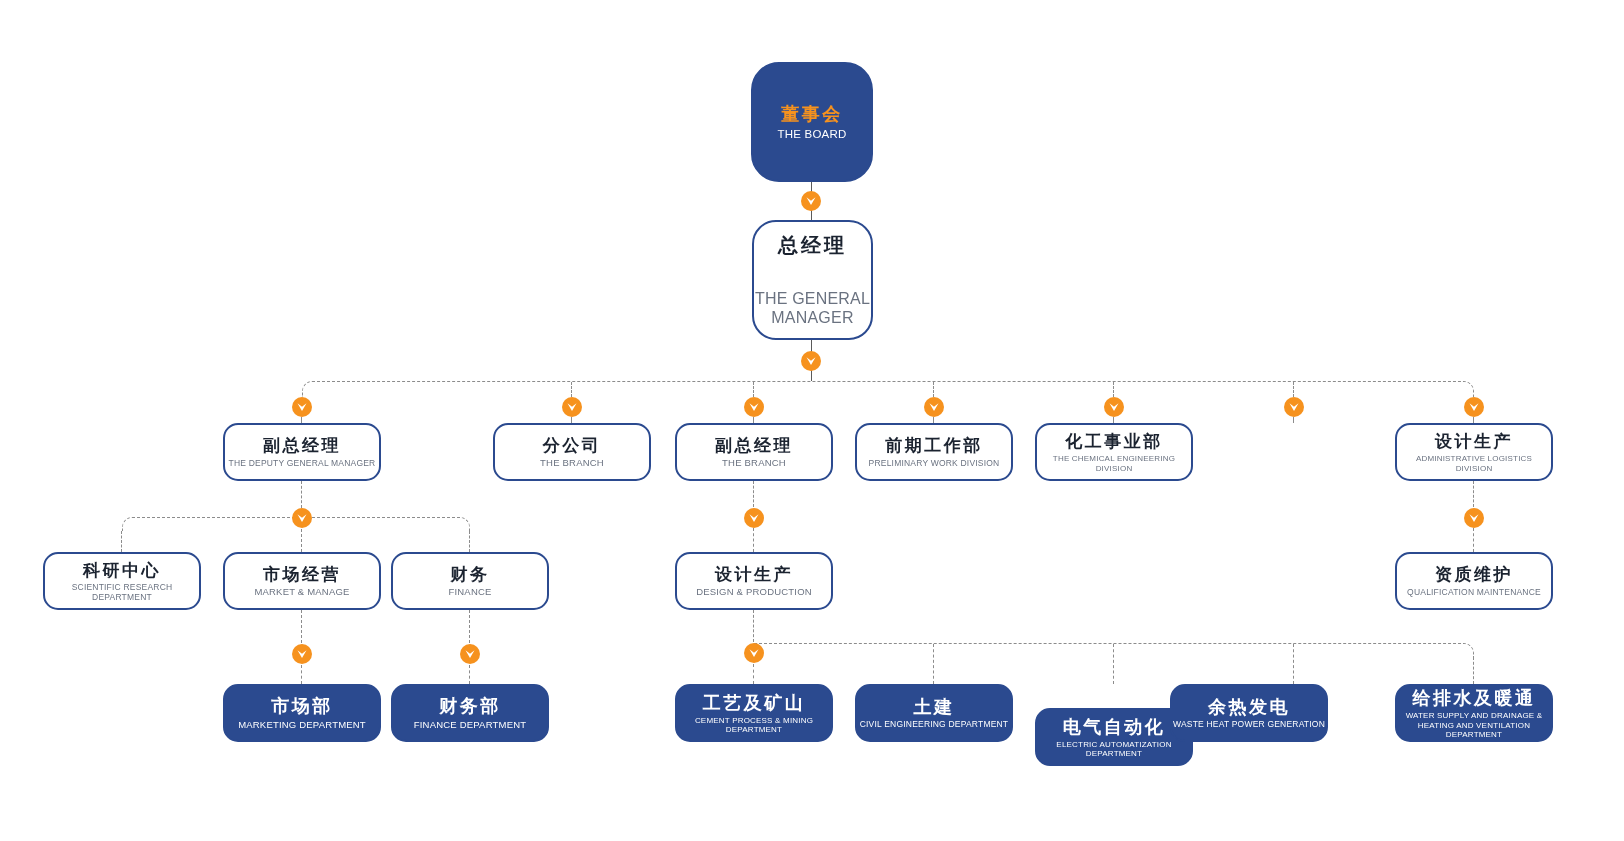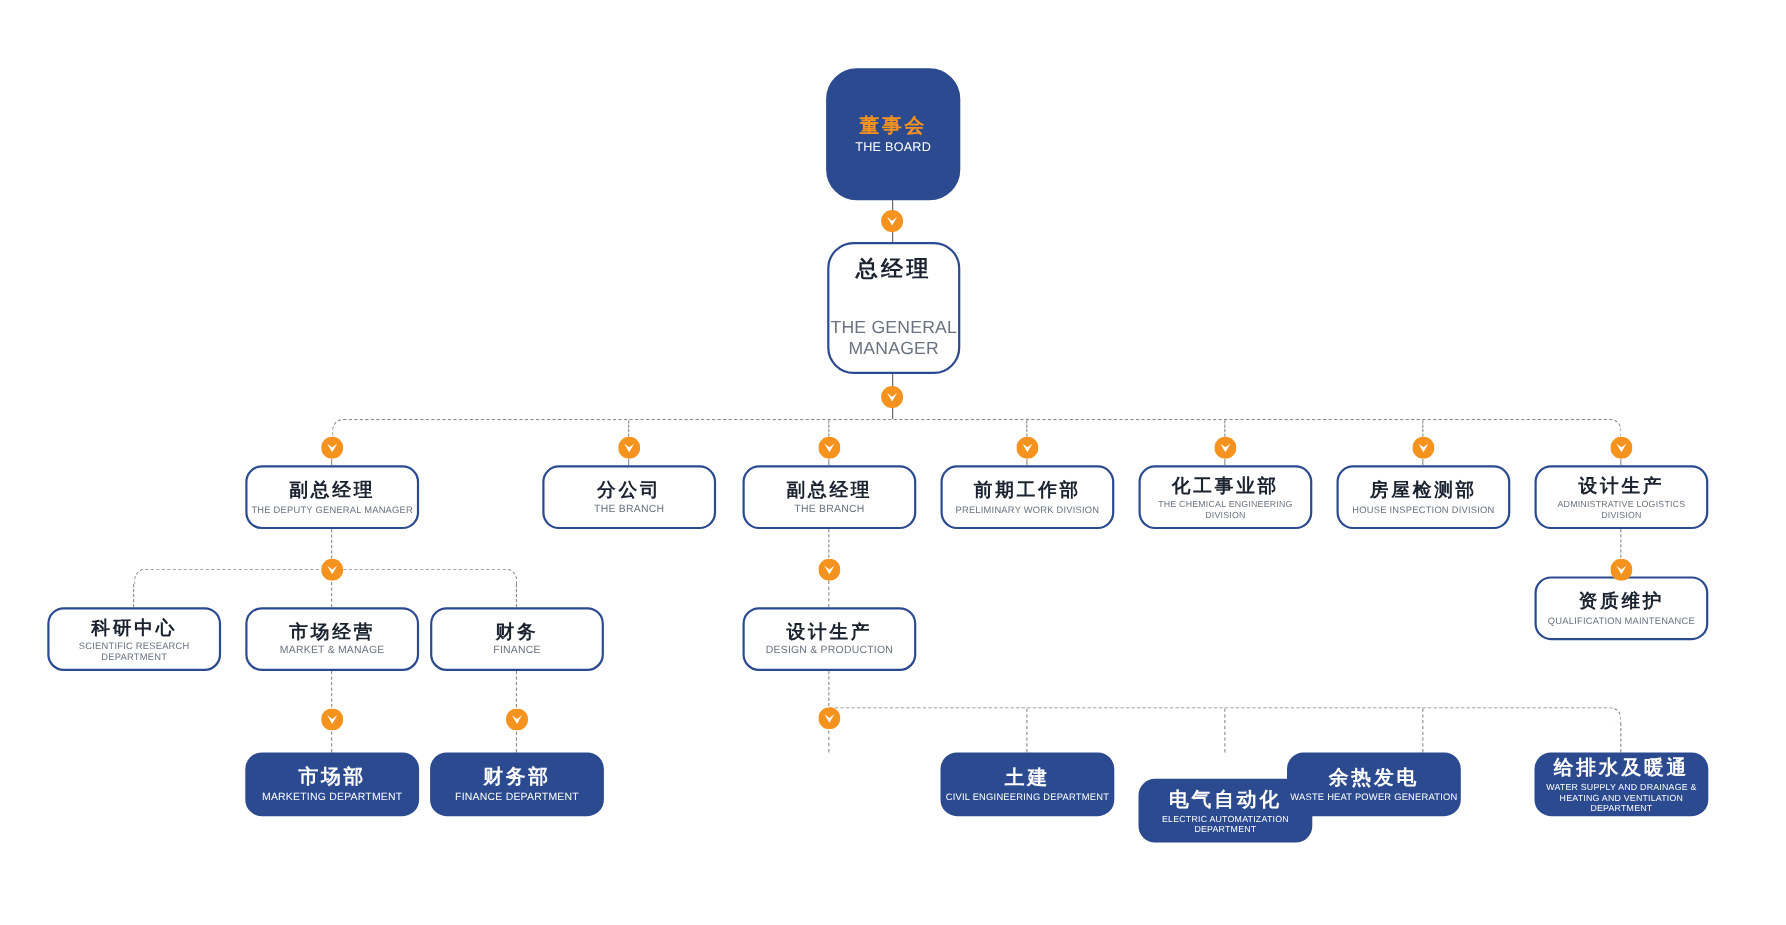--- a/index.html
+++ b/index.html
@@ -200,24 +200,20 @@
     <div class="en">THE BRANCH</div>
   </div>
   <div class="node outline" style="left:855px;top:423px">
     <div class="zh">前期工作部</div>
     <div class="en en-s">PRELIMINARY WORK DIVISION</div>
   </div>
   <div class="node outline" style="left:1035px;top:423px">
     <div class="zh">化工事业部</div>
     <div class="en en-xs">THE CHEMICAL ENGINEERING DIVISION</div>
   </div>
-  <div class="node outline" style="left:1215px;top:423px">
-    <div class="zh">房屋检测部</div>
-    <div class="en en-s">HOUSE INSPECTION DIVISION</div>
-  </div>
   <div class="node outline" style="left:1395px;top:423px">
     <div class="zh">设计生产</div>
     <div class="en en-xs">ADMINISTRATIVE LOGISTICS DIVISION</div>
   </div>
 
   <div class="node outline" style="left:43px;top:552px">
     <div class="zh">科研中心</div>
     <div class="en en-s">SCIENTIFIC RESEARCH DEPARTMENT</div>
   </div>
   <div class="node outline" style="left:223px;top:552px">
@@ -225,33 +221,37 @@
     <div class="en">MARKET &amp; MANAGE</div>
   </div>
   <div class="node outline" style="left:391px;top:552px">
     <div class="zh">财务</div>
     <div class="en">FINANCE</div>
   </div>
   <div class="node outline" style="left:675px;top:552px">
     <div class="zh">设计生产</div>
     <div class="en">DESIGN &amp; PRODUCTION</div>
   </div>
-  <div class="node outline" style="left:1395px;top:524px">
+  <div class="node outline" style="left:1395px;top:552px">
     <div class="zh">资质维护</div>
     <div class="en en-s">QUALIFICATION MAINTENANCE</div>
   </div>
 
   <div class="node solid leaf" style="left:223px;top:684px">
     <div class="zh">市场部</div>
     <div class="en">MARKETING DEPARTMENT</div>
   </div>
   <div class="node solid leaf" style="left:391px;top:684px">
     <div class="zh">财务部</div>
     <div class="en">FINANCE DEPARTMENT</div>
   </div>
+  <div class="node solid leaf" style="left:675px;top:684px">
+    <div class="zh">工艺及矿山</div>
+    <div class="en en-xs">CEMENT PROCESS &amp; MINING DEPARTMENT</div>
+  </div>
   <div class="node solid leaf" style="left:855px;top:684px">
     <div class="zh">土建</div>
     <div class="en en-s">CIVIL ENGINEERING DEPARTMENT</div>
   </div>
   <div class="node solid leaf" style="left:1035px;top:708px">
     <div class="zh">电气自动化</div>
     <div class="en en-xs">ELECTRIC AUTOMATIZATION DEPARTMENT</div>
   </div>
   <div class="node solid leaf" style="left:1170px;top:684px">
     <div class="zh">余热发电</div>

